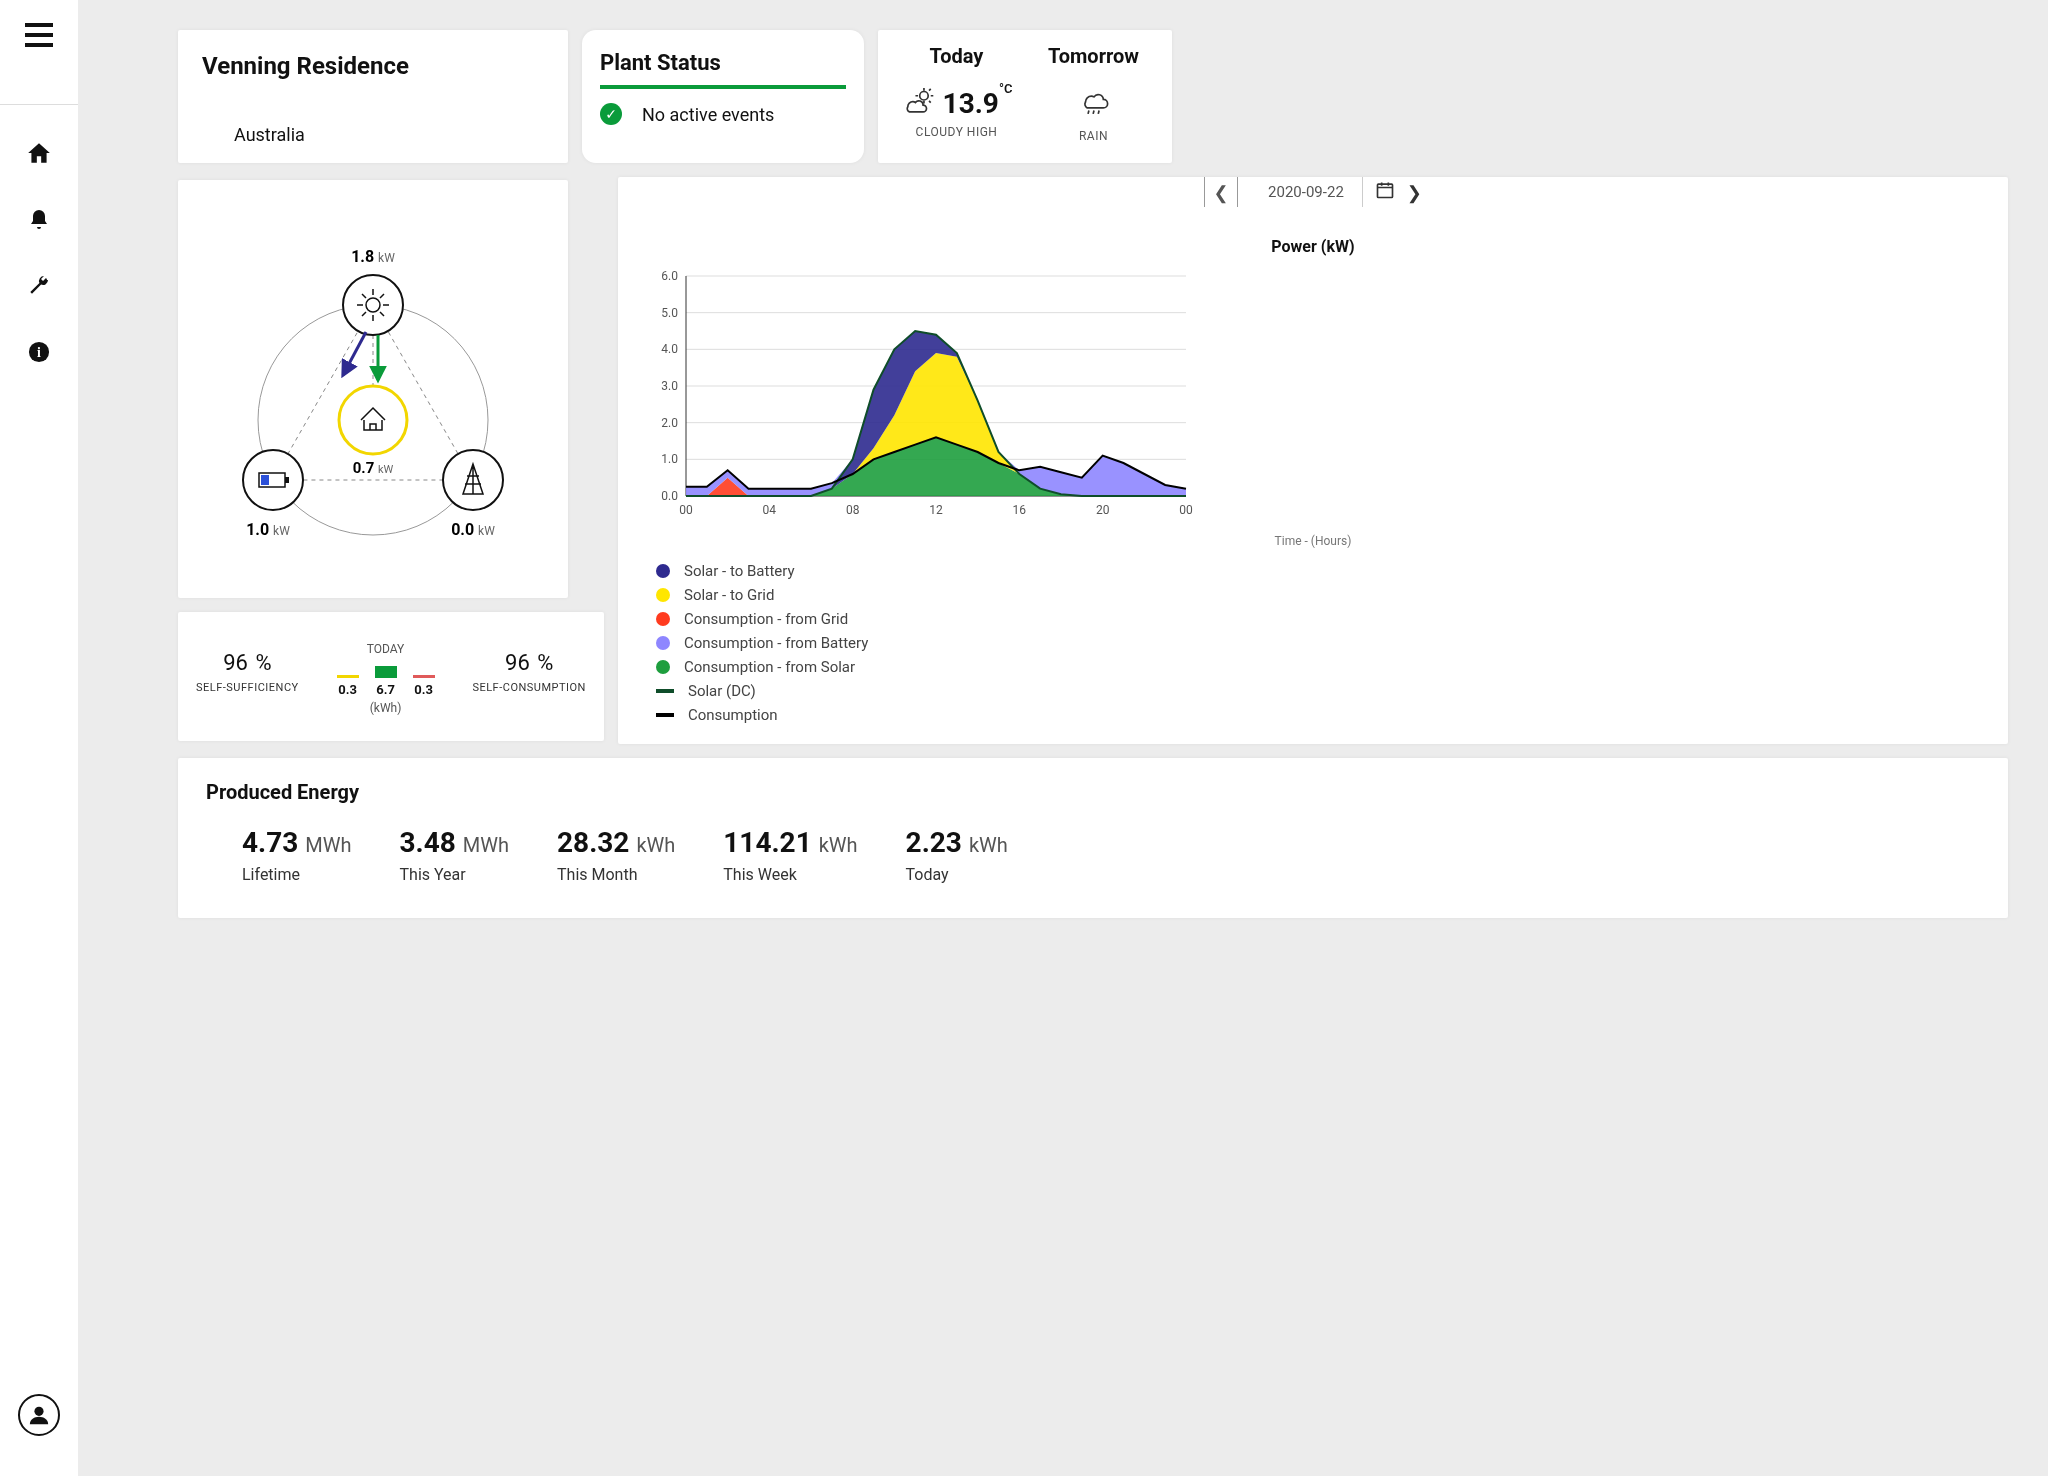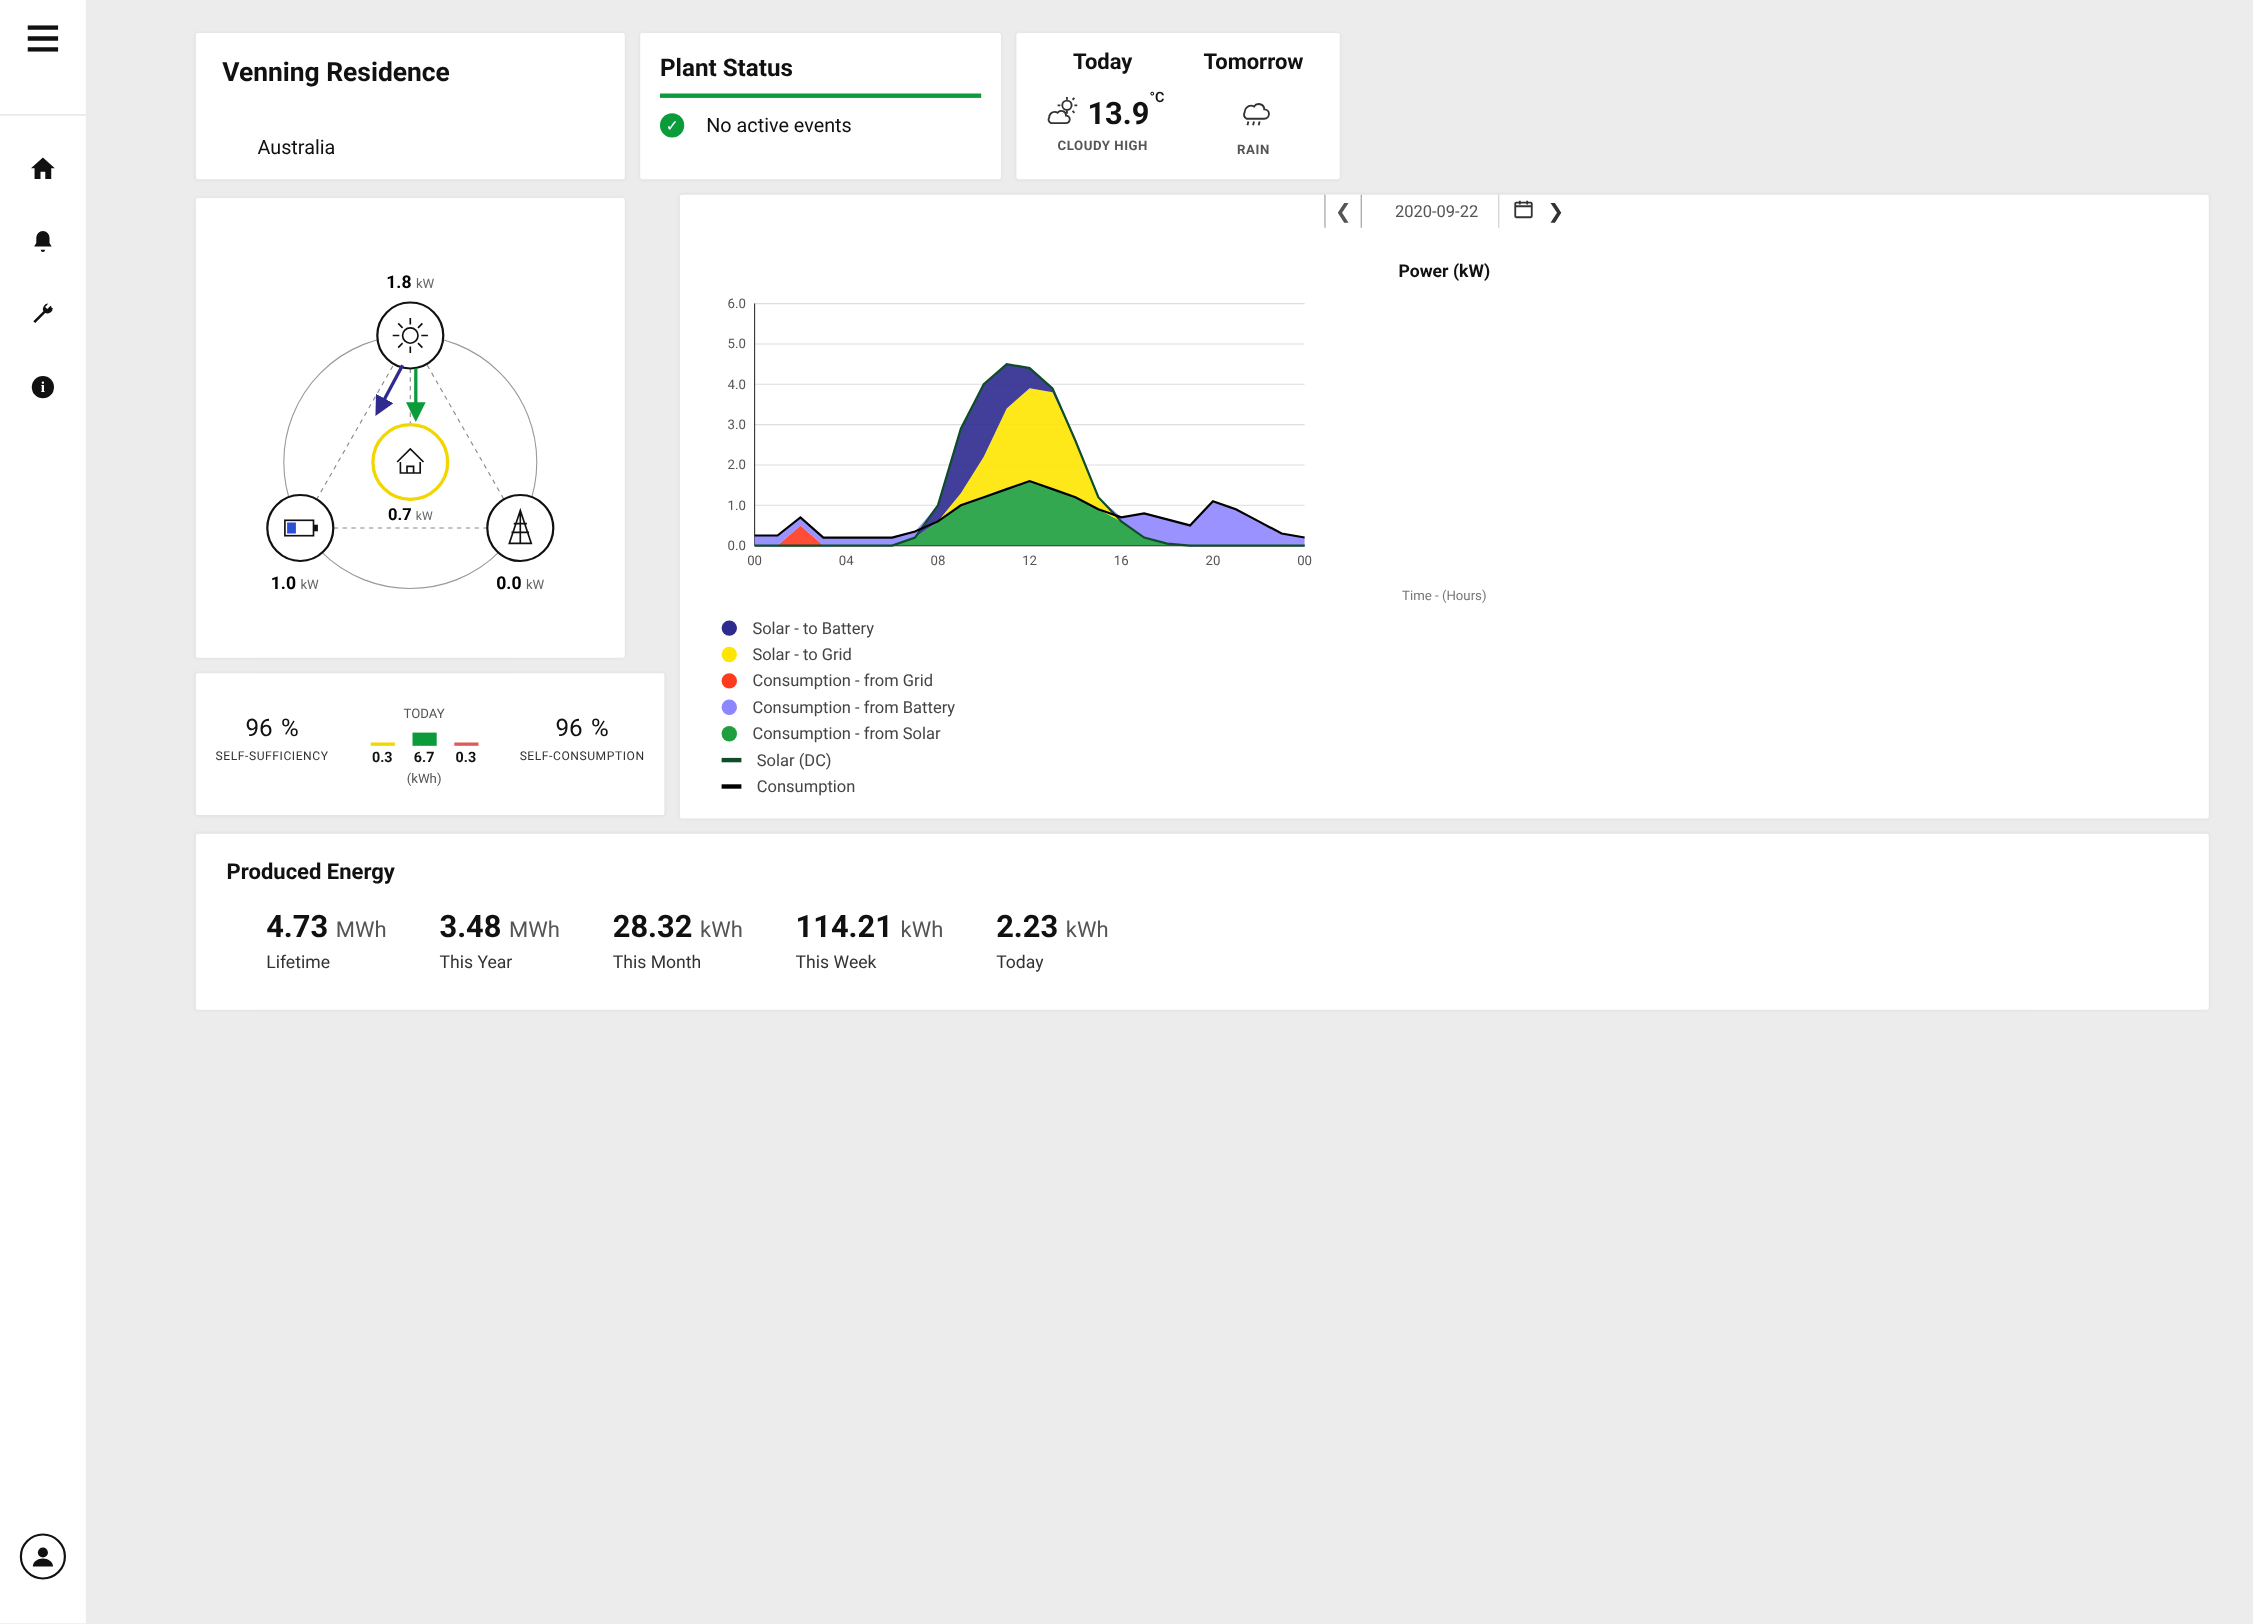--- a/index.html
+++ b/index.html
@@ -18,35 +18,35 @@
   
   .main { flex:1; padding: 30px 40px 60px 100px; }
   .row { display:flex; gap: 14px; margin-bottom: 14px; }
   .card { background:#fff; border-radius:2px; box-shadow: 0 0 4px rgba(0,0,0,.06); }
 
   
   .title-card { width: 390px; padding: 22px 24px 18px 24px; }
   .title-card h1 { font-size: 24px; font-weight: 700; margin-bottom: 44px; }
   .title-card .loc { padding-left: 32px; font-size: 18px; }
 
-  .status-card { width: 328px; padding: 20px 18px 24px 18px; }
+  .status-card { width: 282px; padding: 20px 18px 24px 18px; border-radius: 14px; }
   .status-card h2 { font-size: 22px; font-weight:700; }
   .status-bar { height:4px; background:#0a9b3a; margin-top:10px; margin-bottom:14px; }
   .status-line { display:flex; align-items:center; gap:20px; }
   .check-icon { width:22px; height:22px; border-radius:50%; background:#0a9b3a; color:#fff; display:flex; align-items:center; justify-content:center; font-size:14px; }
   .status-text { font-size:18px; }
 
   .weather-card { width: 294px; padding: 14px 10px; display:flex; }
   .wcol { flex:1; display:flex; flex-direction:column; align-items:center; }
   .wday { font-size:20px; font-weight:700; margin-bottom:6px; }
   .wrow { display:flex; align-items:center; gap:8px; margin-bottom:4px;margin-top:12px; }
   .wicon { font-size:28px; color:#333; }
   .wtemp { font-size:28px; font-weight:700; position:relative; }
   .wtemp sup { font-size:13px; font-weight:600; position:relative; top:-10px; }
-  .wdesc { font-size:12px; color:#555; letter-spacing:.5px;font-weight:bold; }
+  .wdesc { font-size:12px; color:#555; letter-spacing:.5px; }
 
   
   .flow-card { width: 390px; height: 418px; position:relative; }
   .flow-svg { width:100%; height:100%; }
 
   .chart-card { flex:1; padding: 0 18px 20px 18px; }
   .chart-header { display:flex; justify-content:center; align-items:center; gap:10px; height:30px; overflow:hidden; }
   .date-nav { display:flex; align-items:center; gap:12px; font-size:16px; color:#555; }
   .date-btn { width:34px; height:34px; border:1px solid #999; background:#fff; cursor:pointer; font-size:18px; display:flex; align-items:center; justify-content:center; }
   .date-text { border:1px solid #ccc; border-left:none; height:34px; padding:0 18px; display:flex; align-items:center; font-size:15px; }

